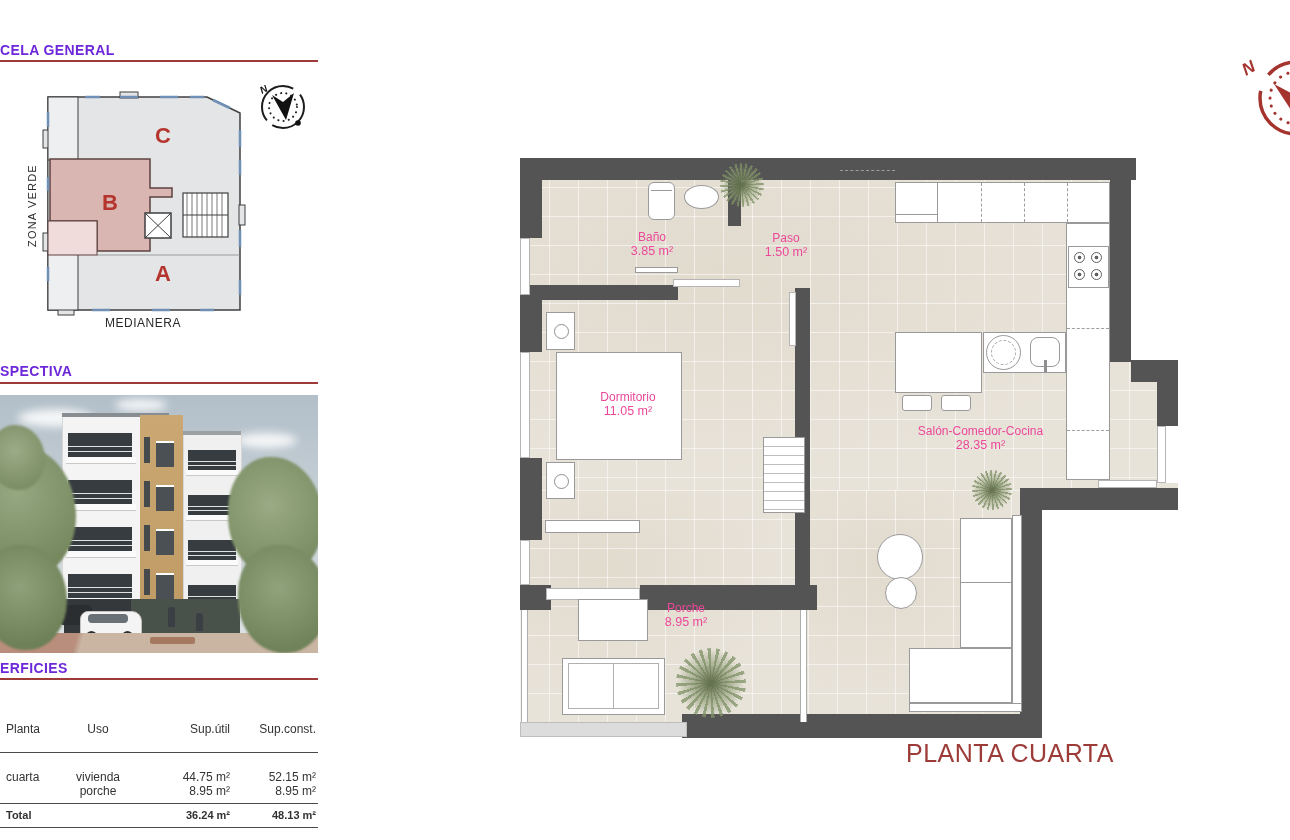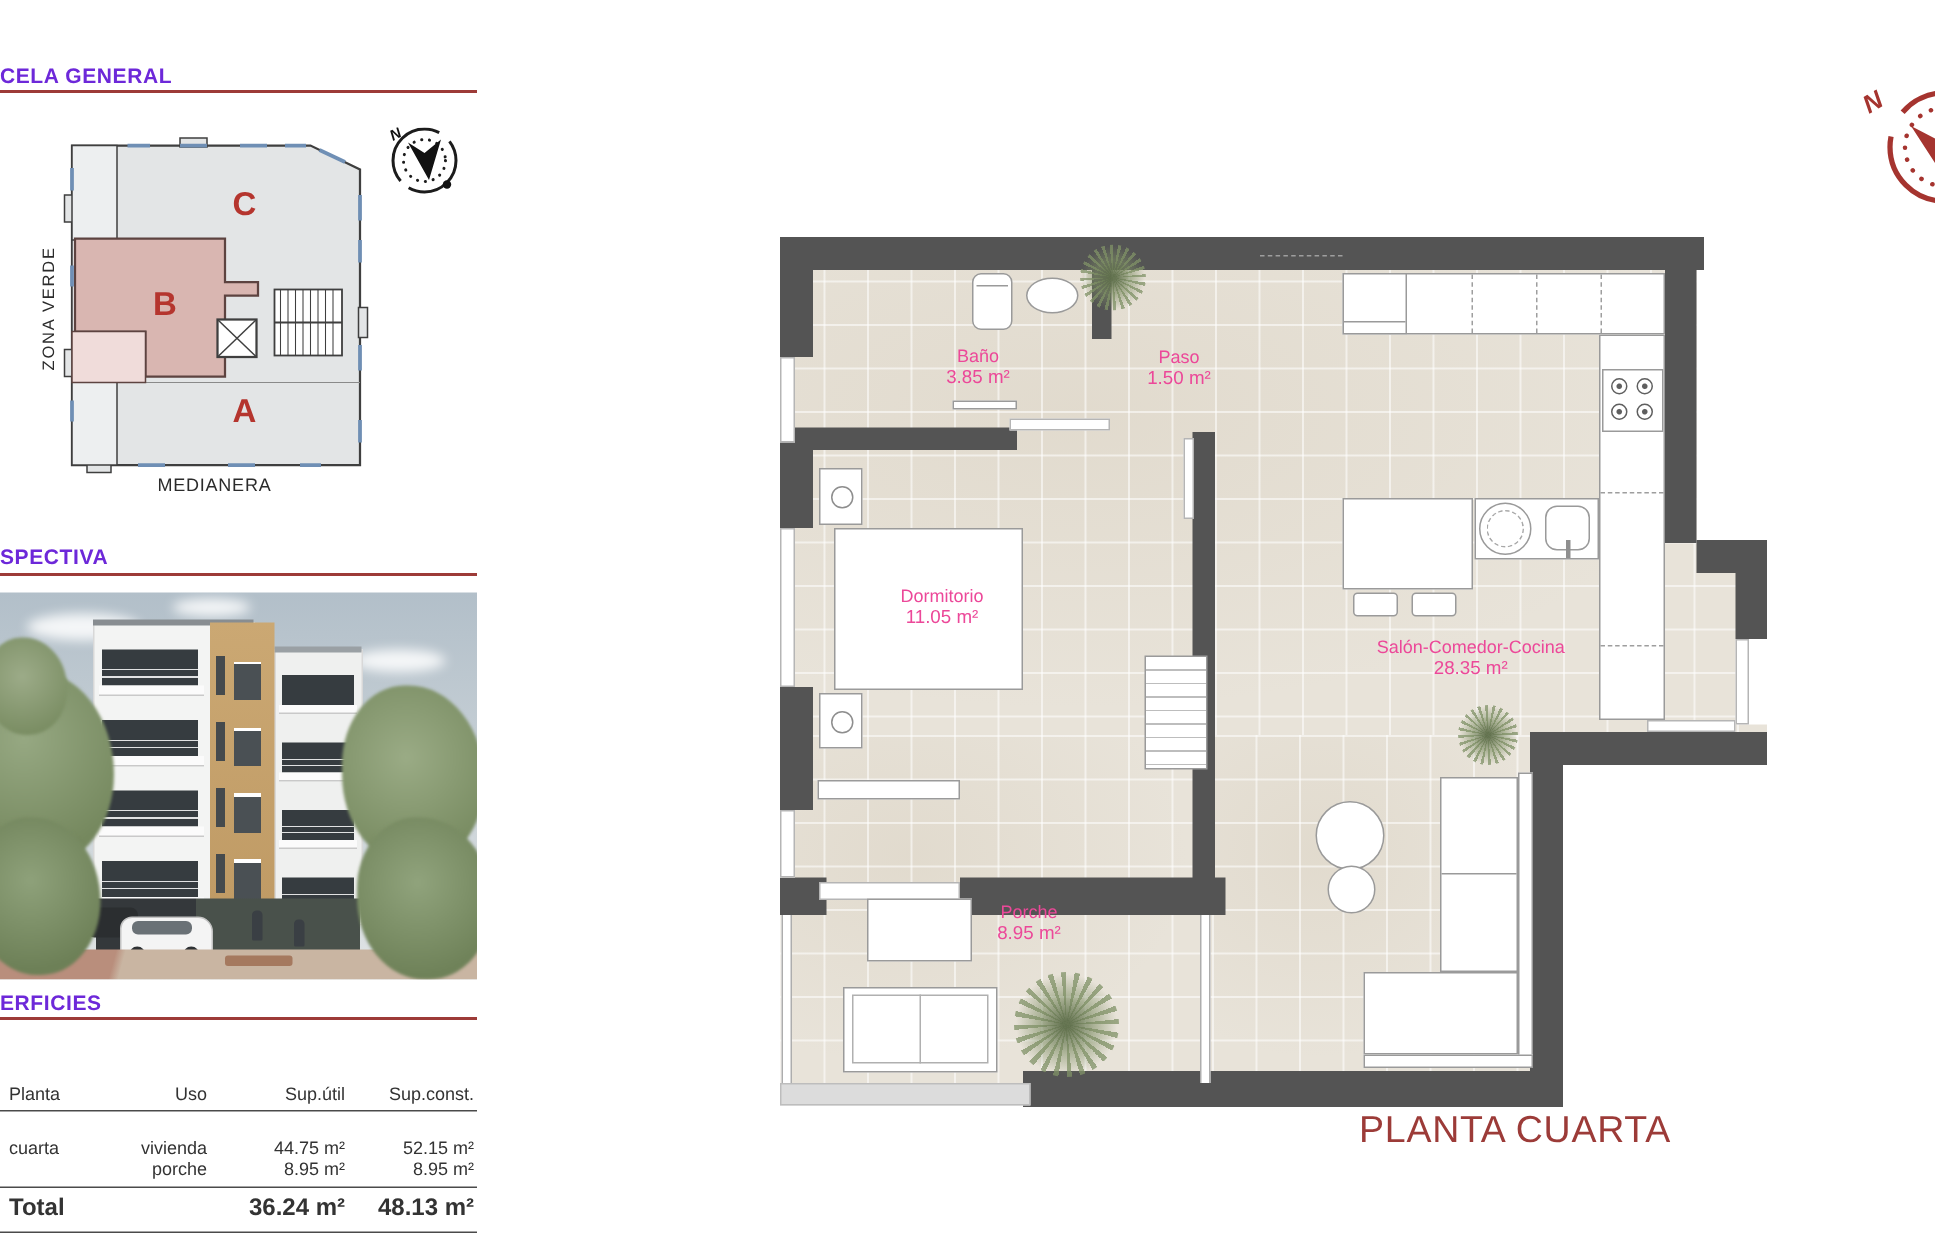--- a/index.html
+++ b/index.html
@@ -33,22 +33,22 @@
   .rname{font-size:12px;display:block}
   .rarea{font-size:12.5px;font-weight:normal;display:block}
   .burner{position:absolute;width:11px;height:11px;border:1.5px solid #5f5f5f;border-radius:50%;
           background:radial-gradient(circle,#5f5f5f 1.5px,transparent 2.2px);box-sizing:border-box}
   .lamp{position:absolute;width:13px;height:13px;border:1px solid #8e8e8e;border-radius:50%;background:#fff}
   #plan-title{position:absolute;left:850px;top:739px;width:320px;text-align:center;
       font-size:25px;color:#9c3b38;letter-spacing:.5px}
   
   #tbl{position:absolute;left:0;top:722px;width:318px;font-size:12px;color:#333}
   .trow{display:grid;grid-template-columns:58px 80px 100px 80px;align-items:end}
-  .c-l{text-align:left;padding-left:6px}.c-c{text-align:right}.c-r{text-align:right;padding-right:8px}
-  .thead{padding-bottom:4px;border-bottom:1.5px solid #4a4a4a}
+  .c-l{text-align:left;padding-left:6px}.c-c{text-align:center}.c-r{text-align:right;padding-right:8px}
+  .thead{padding-bottom:16px;border-bottom:1.5px solid #4a4a4a}
   .tsep{border-top:1.5px solid #4a4a4a;margin-top:5px;padding-top:5px}
   .tbot{border-bottom:1.5px solid #4a4a4a;padding-bottom:6px}
   .bold{font-weight:bold}
   
   #photo{position:absolute;left:0;top:395px;width:318px;height:258px;overflow:hidden;
          background:linear-gradient(#b2bfc9,#ccd4d9 55%,#e0e4e5)}
   .cloud{position:absolute;background:rgba(255,255,255,.85);border-radius:50%;filter:blur(4px)}
   .tree{position:absolute;border-radius:45% 55% 48% 52%;filter:blur(1px)}
   .slab{position:absolute;background:#fbfbfb;border-bottom:1px solid #c9c9c9;box-sizing:border-box}
   .glassrow{position:absolute;background:
@@ -195,21 +195,21 @@
     <div class="c-c">vivienda</div>
     <div class="c-r">44.75 m²</div>
     <div class="c-r" style="padding-right:2px">52.15 m²</div>
   </div>
   <div class="trow">
     <div class="c-l"></div>
     <div class="c-c">porche</div>
     <div class="c-r">8.95 m²</div>
     <div class="c-r" style="padding-right:2px">8.95 m²</div>
   </div>
-  <div class="trow tsep tbot bold" style="font-size:16px">
+  <div class="trow tsep tbot bold" style="font-size:11px">
     <div class="c-l">Total</div>
     <div class="c-c"></div>
     <div class="c-r">36.24 m²</div>
     <div class="c-r" style="padding-right:2px">48.13 m²</div>
   </div>
 </div>
 
 <div id="plan">
 
   <div class="floor" style="left:15px;top:18px;width:658px;height:332px"></div>

